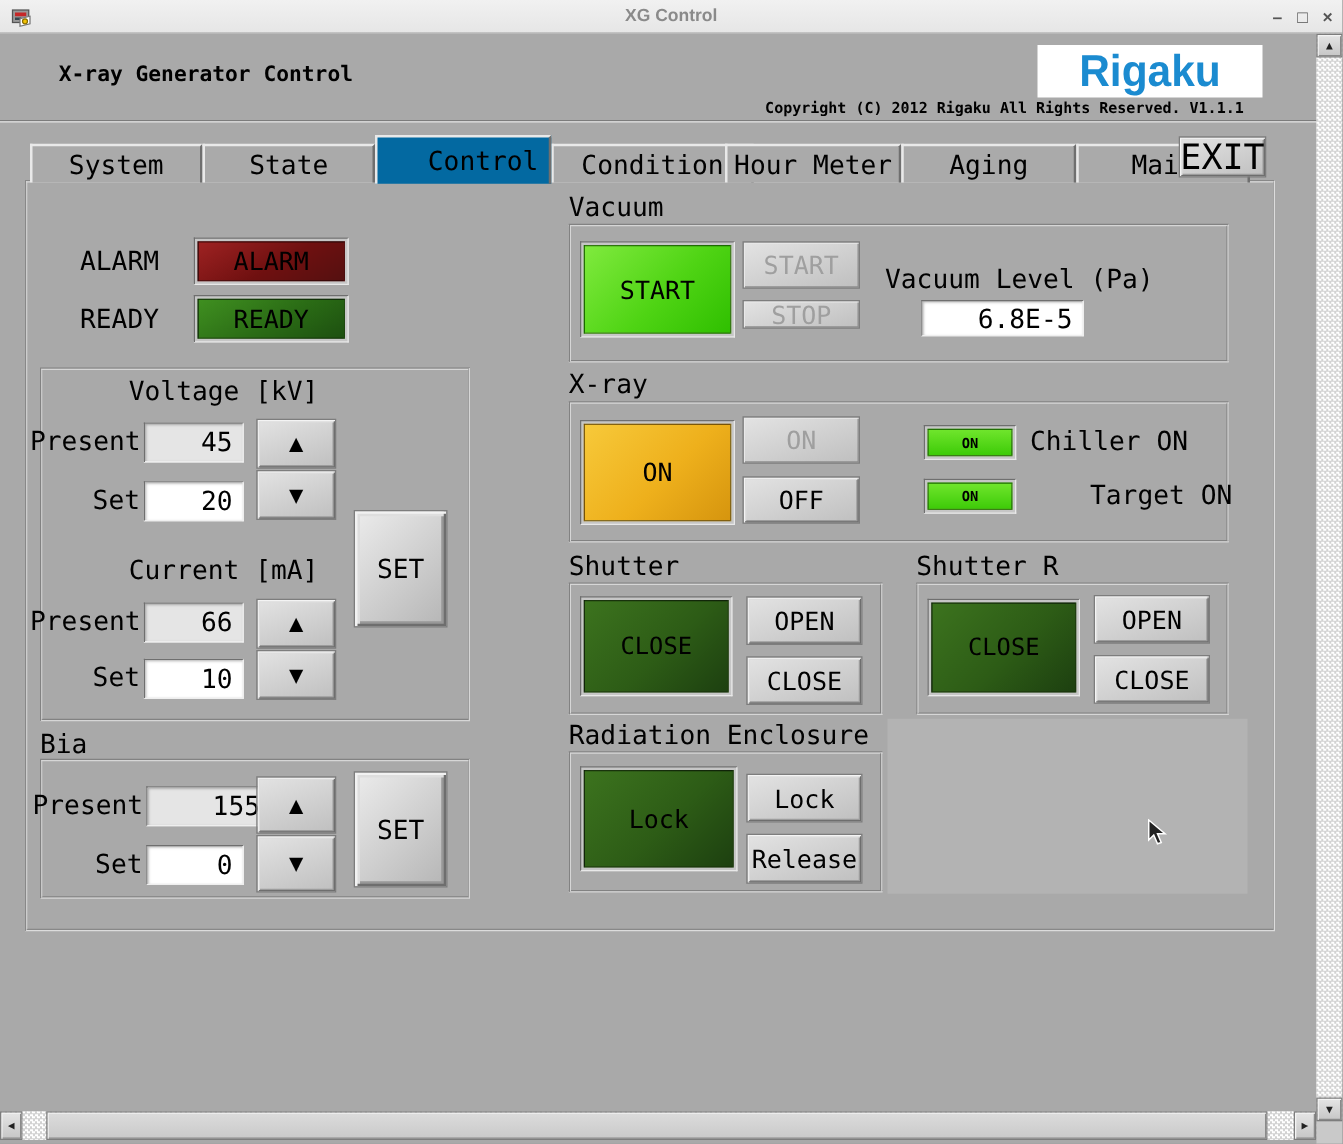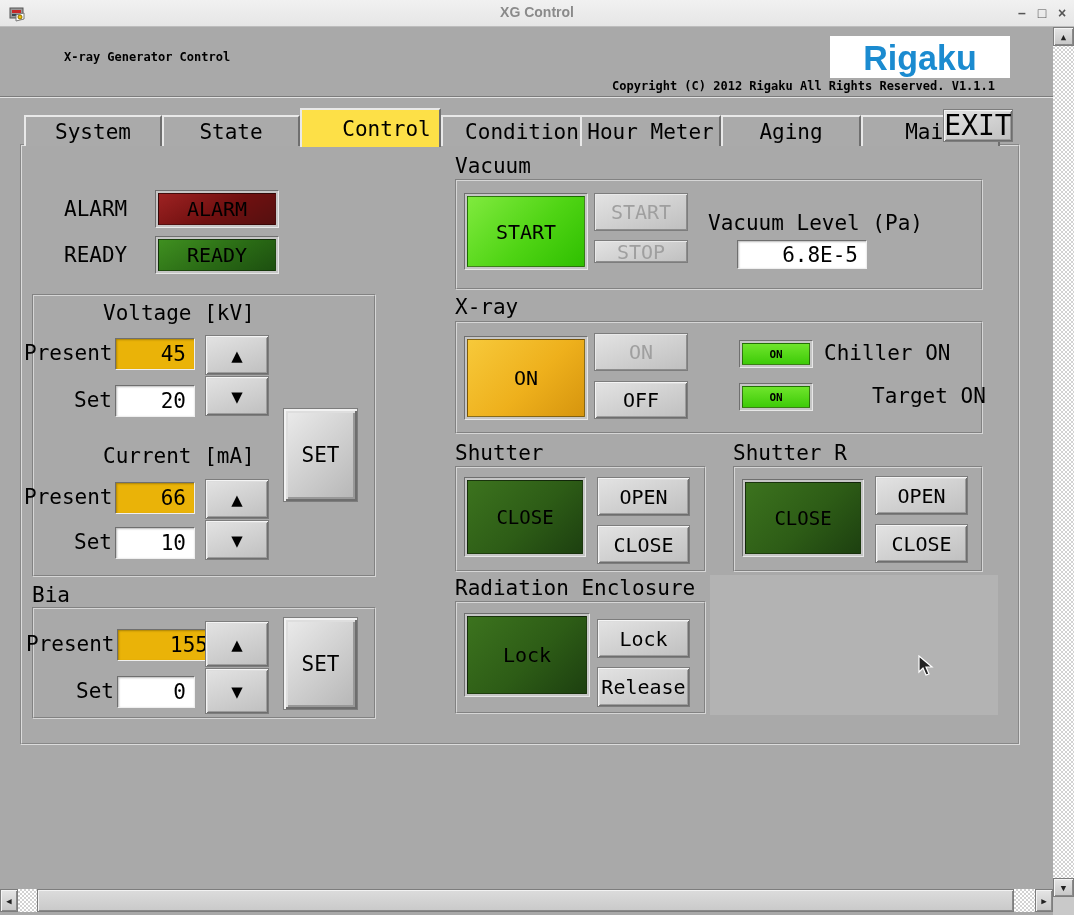--- a/index.html
+++ b/index.html
@@ -20,55 +20,55 @@
   }
   .titlebar .title {
     position:absolute; left:0; right:0; top:4px; text-align:center;
     font-size:14px; font-weight:bold; color:#8a8a8a;
   }
   .winbtn { position:absolute; top:2px; width:20px; height:22px; text-align:center;
     font-size:14px; font-weight:bold; color:#555; line-height:22px; cursor:default; }
   .appicon { position:absolute; left:7px; top:3px; width:20px; height:20px; }
 
   
-  .header-label { left:64px; top:50px; font-size:12px; font-weight:bold; }
+  .header-label { left:47px; top:50px; font-size:17px; font-weight:bold; }
   .logo-box { left:830px; top:36px; width:180px; height:42px; background:#fff;
     display:flex; align-items:center; justify-content:center; }
   .logo-text { font-family:"Liberation Sans",sans-serif; font-weight:bold;
     font-size:34px; color:#1b8bd0; letter-spacing:0px; transform:scaleY(1.05); }
   .copyright { top:79px; right:79px; font-size:12px; font-weight:bold; }
   .header-divider { left:0; top:96px; width:1074px; height:0;
     border-top:1px solid #7c7c7c; border-bottom:1px solid #e3e3e3; }
 
   
   .tab {
     top:115px; height:31px; background:#aaaaaa; z-index:2;
     border-top:2px solid #e9e9e9; border-left:2px solid #e9e9e9; border-right:2px solid #6f6f6f;
     display:flex; align-items:center; justify-content:center; font-size:21px; cursor:default;
   }
-  .tab.active { top:108px; height:39px; background:#fde047; z-index:3;padding-left:32px; }
+  .tab.active { top:108px; height:39px; background:#0369a1; z-index:3;padding-left:32px; }
 
   
   .mainpanel { left:20px; top:144px; width:1000px; height:601px;
     border:2px groove #dcdcdc; background:#a9a9a9; z-index:1; }
   .groupbox { border:2px groove #d6d6d6; z-index:2; }
   .grouptitle { font-size:21px; z-index:2; }
   .subpanel { left:710px; top:575px; width:288px; height:140px; background:#b3b3b3; z-index:1; }
 
   .lbl { font-size:21px; z-index:2; }
   .lbl.r { text-align:right; }
 
   
   .field {
     z-index:3; display:flex; align-items:center; justify-content:flex-end;
     padding-right:8px; font-size:21px;
     border:1px solid; border-color:#6f6f6f #efefef #efefef #6f6f6f;
     box-shadow:inset 1px 1px 2px rgba(0,0,0,.28);
   }
-  .field.present { background:#eab308; }
+  .field.present { background:#e5e5e5; }
   .field.set { background:#ffffff; }
 
   
   .btn {
     z-index:3; display:flex; align-items:center; justify-content:center;
     font-size:20px; cursor:default; background:linear-gradient(160deg,#e3e3e3,#bfbfbf);
     border:1px solid #7d7d7d;
     box-shadow:inset 1px 1px 0 #f4f4f4, inset -1px -1px 0 #6e6e6e,
                inset 2px 2px 0 #dddddd, inset -2px -2px 0 #9c9c9c;
   }

